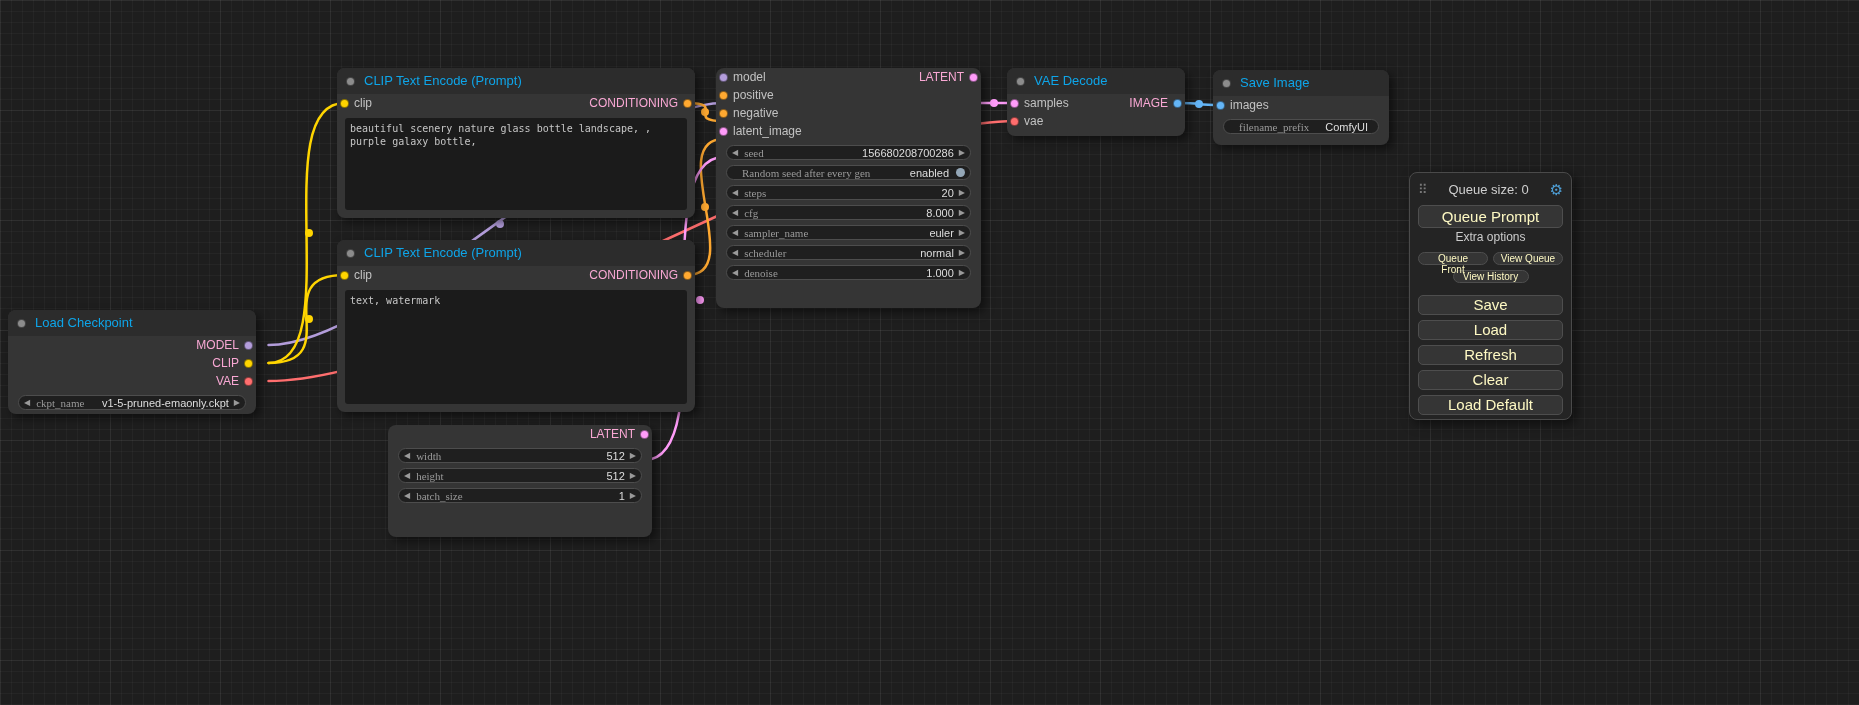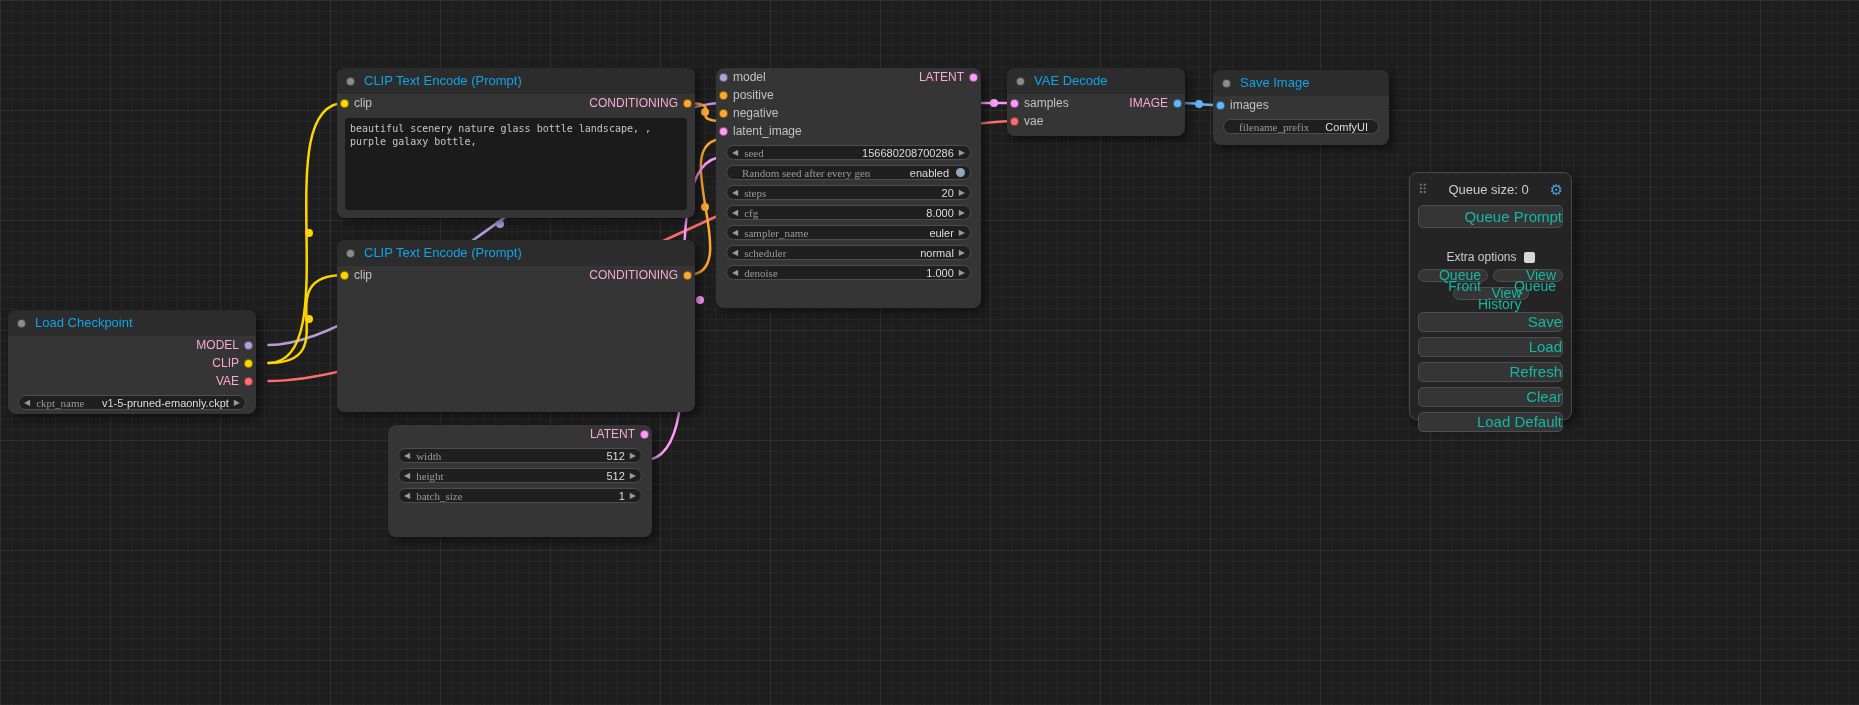--- a/index.html
+++ b/index.html
@@ -70,28 +70,28 @@
     box-shadow:4px 4px 12px rgba(0,0,0,0.55);
     padding:6px 8px; color:#cccccc;
   }
   .qp-header{ display:flex; align-items:center; height:20px; margin-bottom:6px; }
   .drag-handle{ color:#777; font-size:13px; cursor:grab; }
   .queue-size{ flex:1; text-align:center; font-size:13px; color:#cfcfcf; }
   .gear-icon{ font-size:15px; line-height:15px; cursor:pointer; }
   .btn{
     display:block; width:100%;
     background:#353535; border:1px solid #4e4e4e; border-radius:5px;
-    color:#14b8a6; text-align:right; cursor:pointer;
+    color:#fef9c3; text-align:center; cursor:pointer;
     font-family:"Liberation Sans", sans-serif;
   }
   .btn-queue{ height:23px; font-size:15px; }
-  .extra-row{ display:flex; justify-content:center; align-items:center; gap:7px; height:14px; margin-top:22px; font-size:12px; }
+  .extra-row{ display:flex; justify-content:center; align-items:center; gap:7px; height:14px; margin-top:5px; font-size:12px;flex-direction:column; }
   .checkbox{ width:11px; height:11px; background:#d6d6d6; border-radius:2px; cursor:pointer; }
   .small-row{ display:flex; gap:5px; margin-top:5px; }
-  .btn-small{ flex:1; height:13px; font-size:14px; line-height:11px; border-radius:7px; padding:0 6px; width:auto; }
+  .btn-small{ flex:1; height:13px; font-size:10px; line-height:11px; border-radius:7px; padding:0 6px; width:auto; }
   .btn-history{ display:block; margin:5px auto 0; width:76px; }
   .btn-big{ height:20px; font-size:15px; line-height:18px; margin-top:5px; }
   .btn-save{ margin-top:12px; }
 </style>
 </head>
 <body>
 
 <div id="canvas">
 
   <svg class="wires" width="1859" height="705" viewBox="0 0 1859 705">
@@ -159,20 +159,21 @@
     <div class="node-title">
       <span class="title-dot" style="background-color: rgb(140, 140, 140);"></span>
       <span>CLIP Text Encode (Prompt)</span>
     </div>
     <div class="io-row">
       <span class="port in" style="background-color: rgb(255, 213, 0);"></span>
       <span class="in-label">clip</span>
       <span class="out-label">CONDITIONING</span>
       <span class="port out" style="background-color: rgb(255, 169, 49);"></span>
     </div>
+    <div class="prompt-text">text, watermark</div>
   </div>
 
   <div class="node" style="left:388px;top:425px;width:264px;height:112px">
     <div class="io-row">
       <span class="out-label">LATENT</span>
       <span class="port out" style="background-color: rgb(255, 156, 249);"></span>
     </div>
     <div class="widget">
       <span class="arr">◀</span>
       <span class="wname">width</span>

